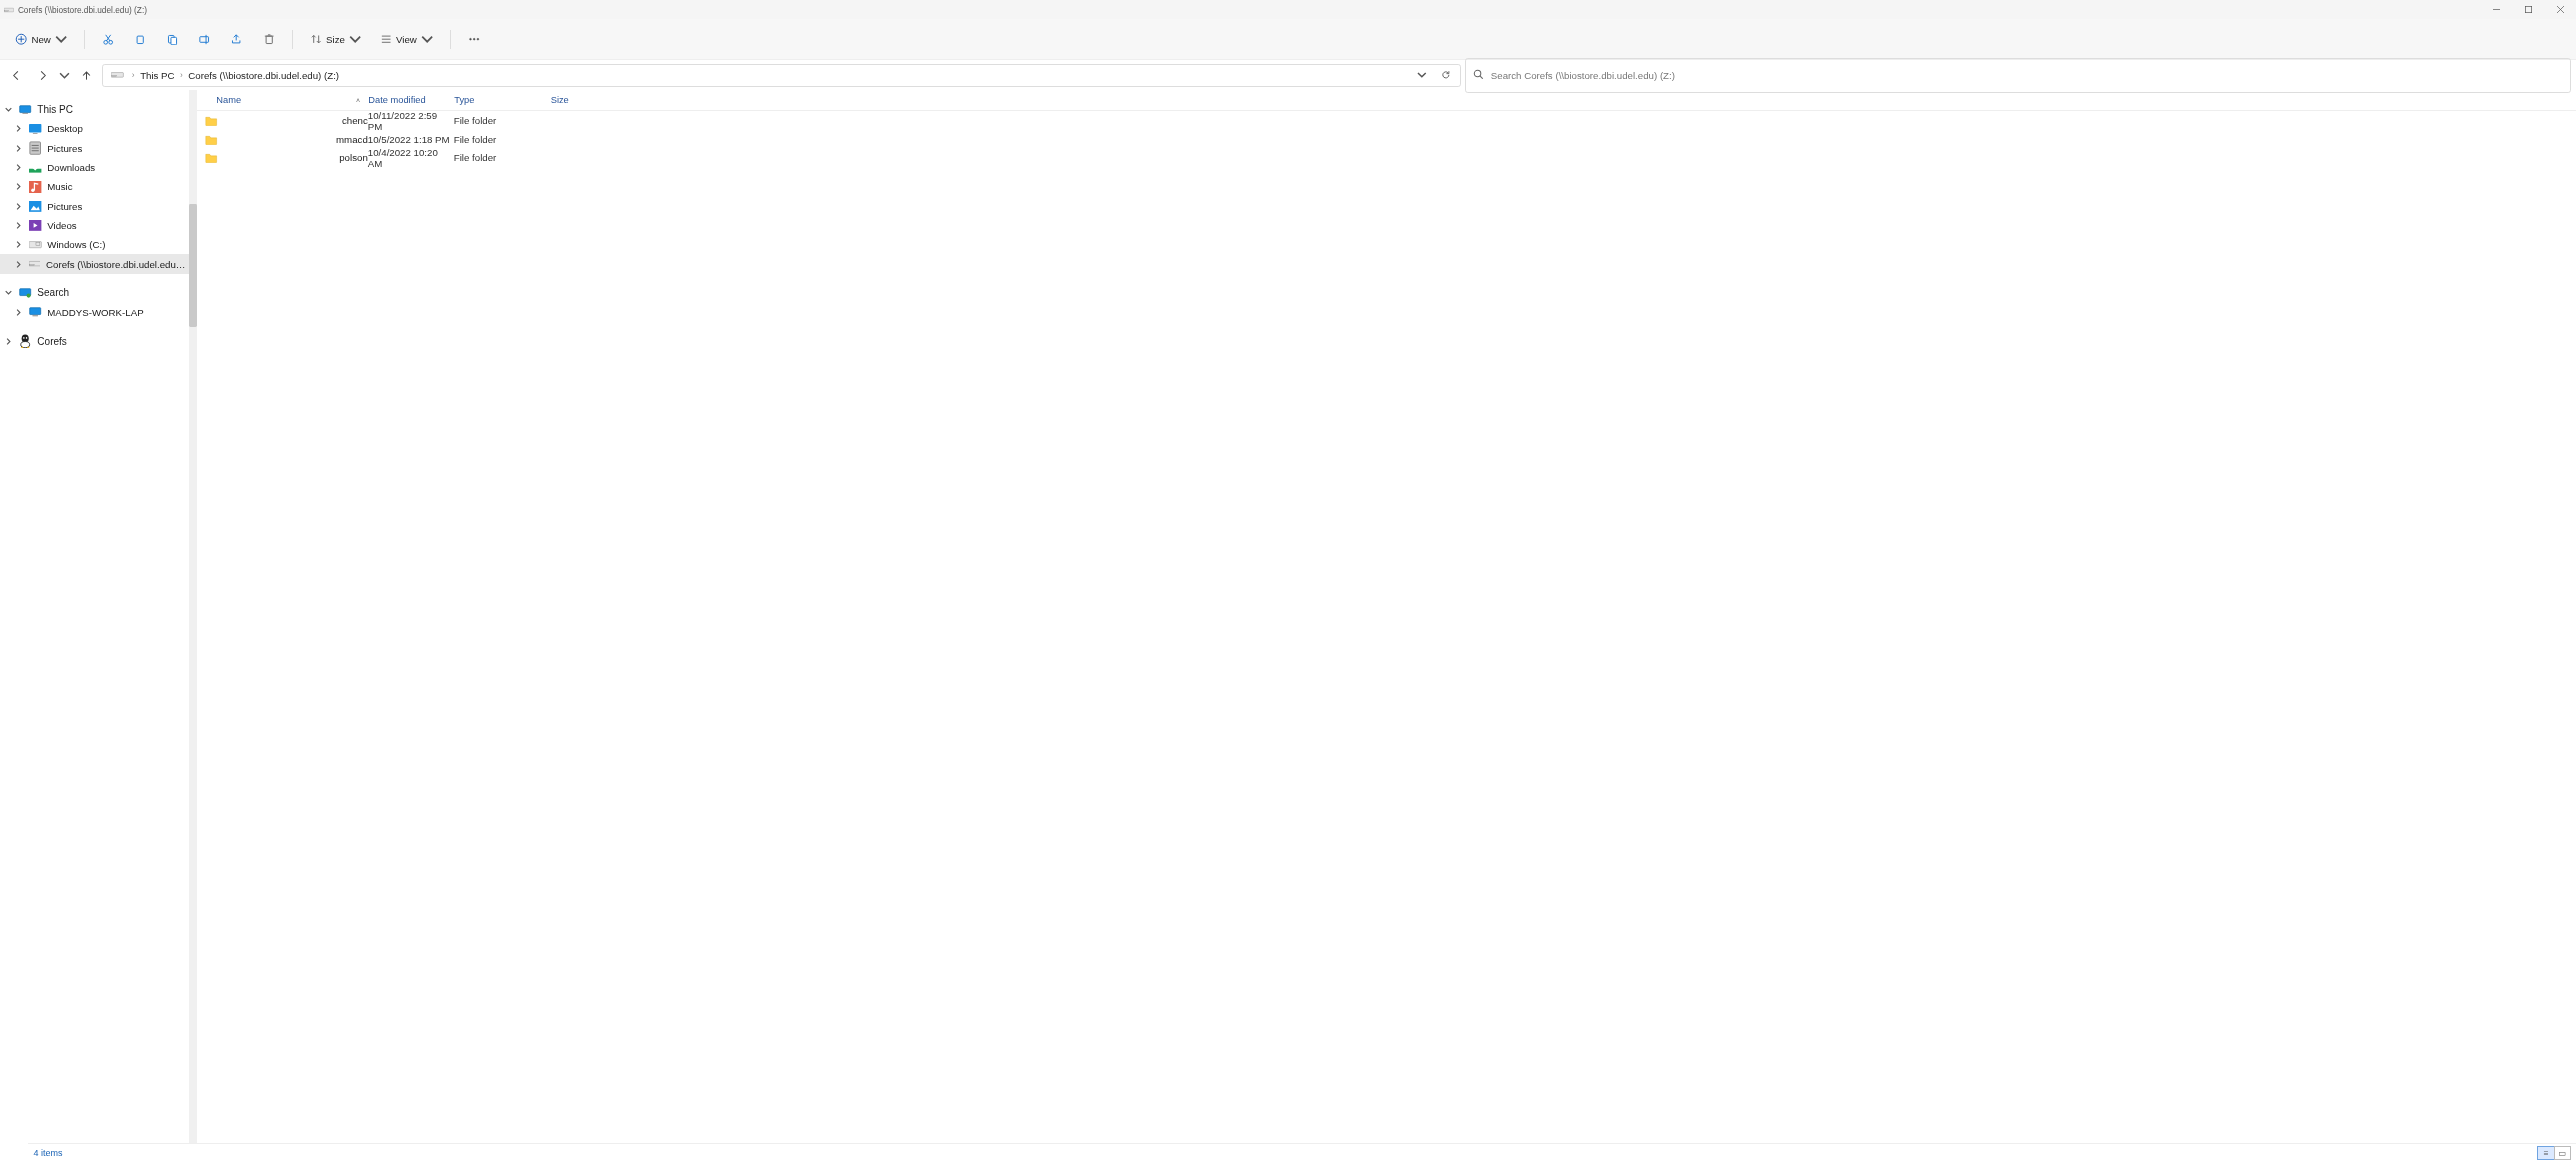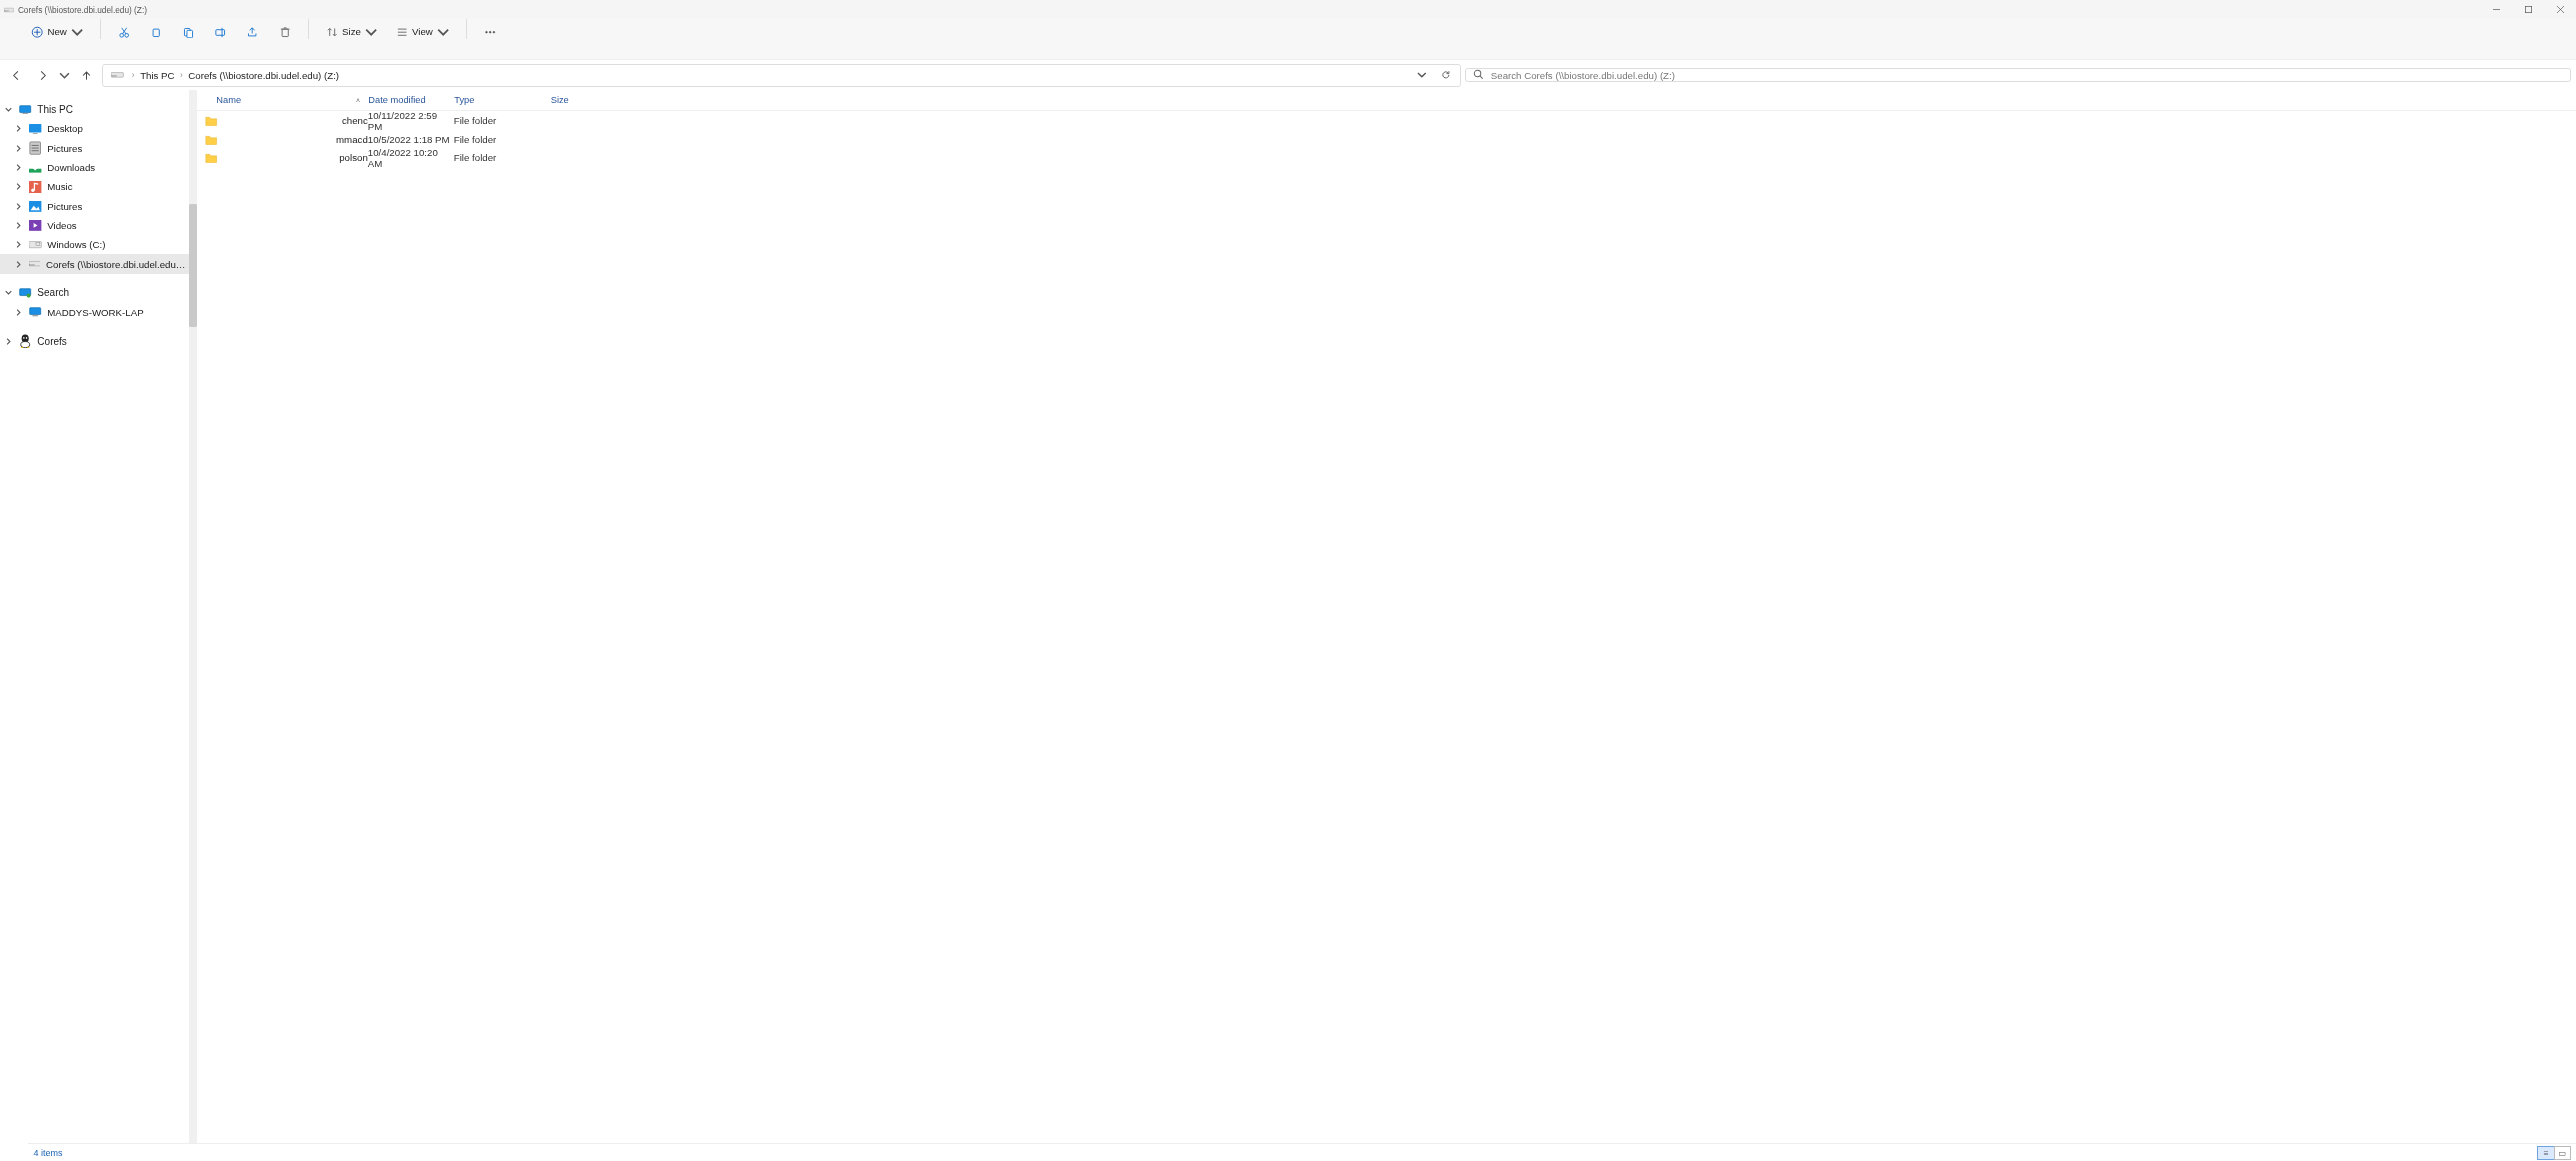--- a/index.html
+++ b/index.html
@@ -8,41 +8,41 @@
 
   
   .titlebar { height: 19.3px; display: flex; align-items: center; background: #f5f5f5; padding-left: 4.1px; }
   .titlebar-icon { width: 9.7px; height: 7px; margin-right: 4.1px; display:inline-flex; align-items:center; justify-content:center; }
   .titlebar-text { font-size: 8.3px; color: #555; flex: 1; }
   .win-controls { display: flex; height: 100%; }
   .win-btn { width: 32px; display: flex; align-items: center; justify-content: center; color: #555; cursor: default; }
   .win-btn svg { width: 7px; height: 7px; stroke: #555; stroke-width:1; fill:none; }
 
   
-  .toolbar { height: 41px; background: #f7f7f7; border-bottom: 0.7px solid #eee; display: flex; align-items: flex-start; padding: 0 24px; gap: 4.1px; }
+  .toolbar { height: 41px; background: #f7f7f7; border-bottom: 0.7px solid #eee; display: flex; align-items: center; padding: 0 8px; gap: 4.1px; }
   .tbtn { display: flex; align-items: center; gap: 4.1px; height: 25px; padding: 0 7px; border-radius: 2.8px; cursor: default; color: #222; }
   .tbtn.icon-only { padding: 0 7px; width: 28px; justify-content:center; }
   .tbtn svg { width: 12.4px; height: 12.4px; }
   .sep { width: 0.7px; height: 19.3px; background: #ddd; margin: 0 5.5px; }
   .chev-down { width: 7px; height: 7px; }
   .new-btn-icon svg { stroke:#1559b7; }
   .blue-stroke svg { stroke:#1876d1; fill:none; }
   .gray-stroke svg { stroke:#666; fill:none; }
 
   
   .navrow { height: 30px; display:flex; align-items:center; padding: 4.1px 5.5px; gap:4.1px; background:#fff; }
   .navbtn { width:22px; height:22px; display:flex; align-items:center; justify-content:center; border-radius:2.8px; color:#555; cursor:default;}
   .navbtn svg { width:11px;height:11px; stroke:#444; fill:none; stroke-width:1.5;}
   .addr { flex: 0 0 53%; height:23.5px; border:0.7px solid #ddd; border-radius:2.8px; display:flex; align-items:center; padding:0 5.5px; gap:5.5px; min-width:207px; }
   .addr .crumb { font-size:9.7px; color:#222; }
   .addr .sepc { color:#888; font-size:8.3px;}
   .addr .spacer { flex:1;}
   .addr-btn { width:18px; display:flex; align-items:center; justify-content:center; }
   .addr-btn svg { width:9.7px; height:9.7px; stroke:#555; fill:none; stroke-width:1.5;}
-  .search { flex:1; height:14px; border:0.7px solid #ddd; border-radius:2.8px; display:flex; align-items:center; padding:0 7px; gap:7px; }
+  .search { flex:1; height:35px; border:0.7px solid #ddd; border-radius:2.8px; display:flex; align-items:center; padding:0 7px; gap:7px; }
   .search svg{ width:10.4px;height:10.4px; stroke:#666; fill:none; stroke-width:1.6;}
   .search input { border:none; outline:none; flex:1; font-size:9.7px; color:#333; background:transparent;}
   .search input::placeholder { color:#777; }
 
   
   .body { flex:1; display:flex; min-height:0; }
   .sidebar-wrap { width: 197px; display:flex; border-right:0; position:relative; }
   .sidebar { flex:1; overflow-y:auto; padding-top:9.7px; }
   .side-scroll { width:8.3px; background:#f0f0f0; position:relative;}
   .side-thumb { position:absolute; left:0; right:0; top:114px; height:123px; background:#c9c9c9; border-radius:1.4px;}

